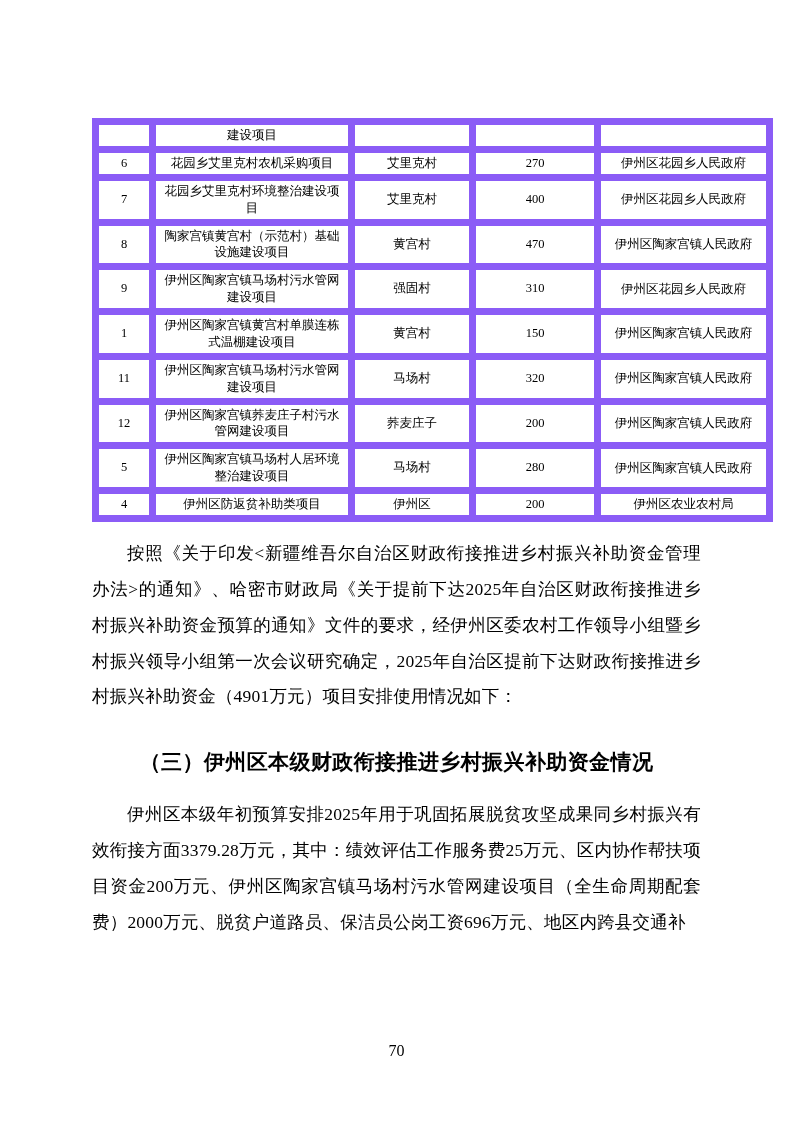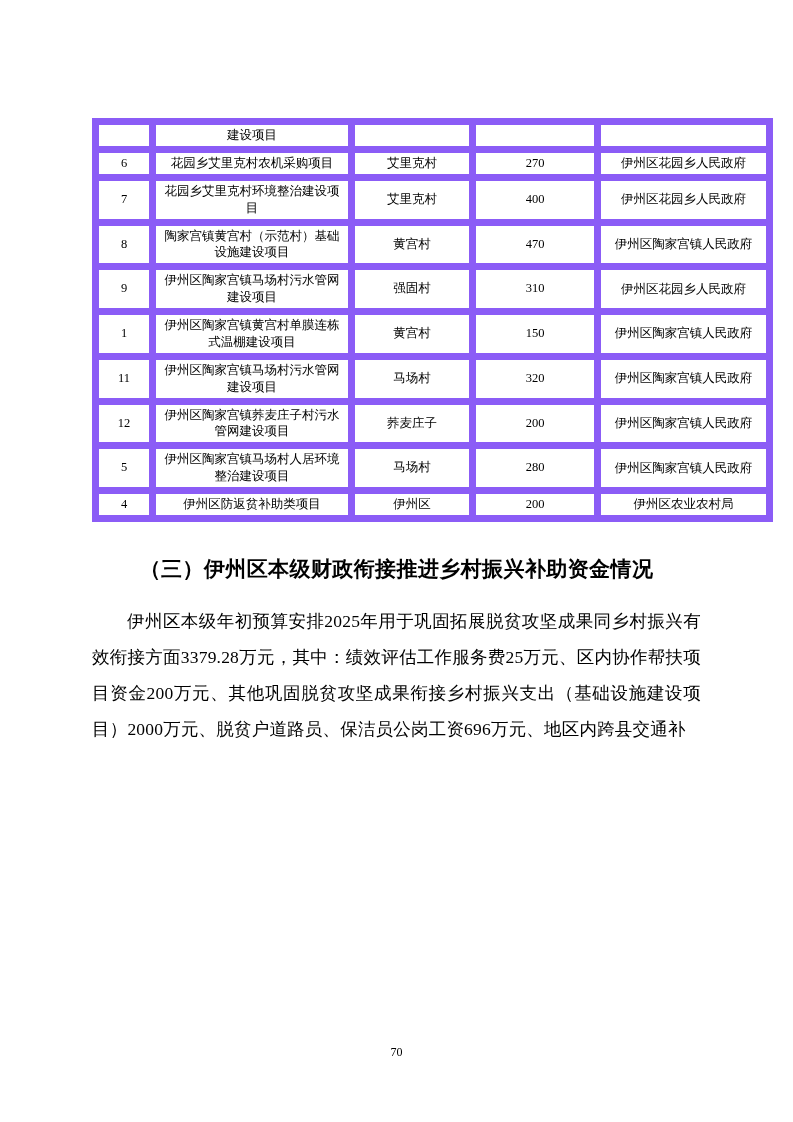--- a/index.html
+++ b/index.html
@@ -59,21 +59,21 @@
     margin: 26px 0 6px 0;
     line-height: 2.0;
     letter-spacing: 0.4px;
   }
   .page-number {
     position: absolute;
     bottom: 62px;
     left: 0;
     width: 793px;
     text-align: center;
-    font-size: 12px;
+    font-size: 16px;
     font-family: "Liberation Serif", "DejaVu Serif", serif;
   }
 </style>
 </head>
 <body>
 
 <div class="page">
 
   <table class="data-table">
     <tbody>
@@ -143,19 +143,20 @@
       <tr>
         <td class="c-idx">4</td>
         <td class="c-name">伊州区防返贫补助类项目</td>
         <td class="c-village">伊州区</td>
         <td class="c-amount">200</td>
         <td class="c-org">伊州区农业农村局</td>
       </tr>
     </tbody>
   </table>
 
+  <p class="body-text indent">按照《关于印发&lt;新疆维吾尔自治区财政衔接推进乡村振兴补助资金管理办法&gt;的通知》、哈密市财政局《关于提前下达2025年自治区财政衔接推进乡村振兴补助资金预算的通知》文件的要求，经伊州区委农村工作领导小组暨乡村振兴领导小组第一次会议研究确定，2025年自治区提前下达财政衔接推进乡村振兴补助资金（4901万元）项目安排使用情况如下：</p>
 
   <h2 class="section-heading">（三）伊州区本级财政衔接推进乡村振兴补助资金情况</h2>
 
-  <p class="body-text indent">伊州区本级年初预算安排2025年用于巩固拓展脱贫攻坚成果同乡村振兴有效衔接方面3379.28万元，其中：绩效评估工作服务费25万元、区内协作帮扶项目资金200万元、其他巩固脱贫攻坚成果衔接乡村振兴支出（基础设施建设项目）2000万元、脱贫户道路员、保洁员公岗工资696万元、地区内跨县交通补</p>
+  <p class="body-text indent">伊州区本级年初预算安排2025年用于巩固拓展脱贫攻坚成果同乡村振兴有效衔接方面3379.28万元，其中：绩效评估工作服务费25万元、区内协作帮扶项目资金200万元、伊州区陶家宫镇马场村污水管网建设项目（全生命周期配套费）2000万元、脱贫户道路员、保洁员公岗工资696万元、地区内跨县交通补</p>
 
   <div class="page-number">70</div>
 </div>
 
 </body></html>

